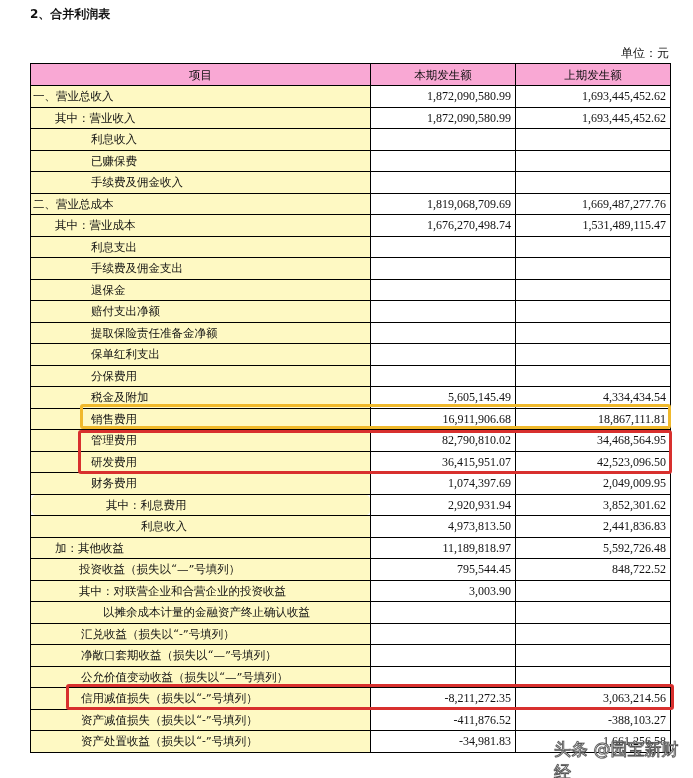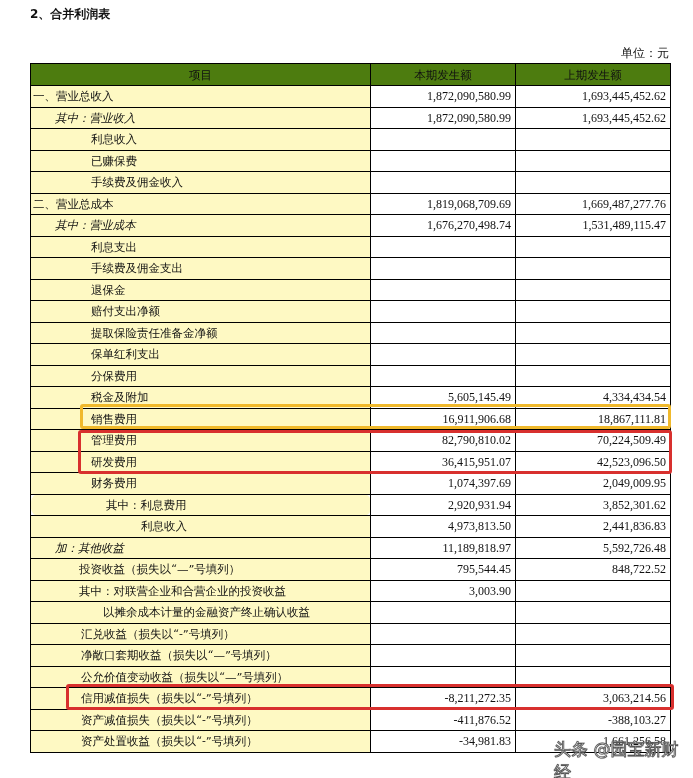--- a/index.html
+++ b/index.html
@@ -26,32 +26,32 @@
     }
     table.stmt th, table.stmt td {
       border: 1px solid #000;
       height: 20.5px;
       padding: 0 4px;
       white-space: nowrap;
       overflow: hidden;
       line-height: 20px;
     }
     table.stmt th {
-      background: #4d7c0f;
+      background: #f9a8d4;
       font-weight: normal;
       text-align: center;
       height: 21px;
     }
     col.c1 { width: 340px; }
     col.c2 { width: 145px; }
     col.c3 { width: 155px; }
     td.lbl { background: #fef9c3; text-align: left; }
     td.num { background: #ffffff; text-align: right; font-family: "Liberation Serif", "DejaVu Serif", serif; font-size: 12px; }
     .i0 { padding-left: 2px !important; }
-    .i1 { padding-left: 24px !important; font-style: italic; }
+    .i1 { padding-left: 24px !important; }
     .i2 { padding-left: 60px !important; }
     .i3 { padding-left: 75px !important; border-radius: 8px; }
     .i4 { padding-left: 110px !important; }
     .i5 { padding-left: 48px !important; }
     .i6 { padding-left: 72px !important; }
     .i7 { padding-left: 50px !important; }
 
     .hl {
       position: absolute; box-sizing: border-box; pointer-events: none;
       border-radius: 3px;
@@ -164,21 +164,21 @@
         <td class="num">4,334,434.54</td>
       </tr>
     <tr>
         <td class="lbl i2">销售费用</td>
         <td class="num">16,911,906.68</td>
         <td class="num">18,867,111.81</td>
       </tr>
     <tr>
         <td class="lbl i2">管理费用</td>
         <td class="num">82,790,810.02</td>
-        <td class="num">70,224,509.49</td>
+        <td class="num">34,468,564.95</td>
       </tr>
     <tr>
         <td class="lbl i2">研发费用</td>
         <td class="num">36,415,951.07</td>
         <td class="num">42,523,096.50</td>
       </tr>
     <tr>
         <td class="lbl i2">财务费用</td>
         <td class="num">1,074,397.69</td>
         <td class="num">2,049,009.95</td>

